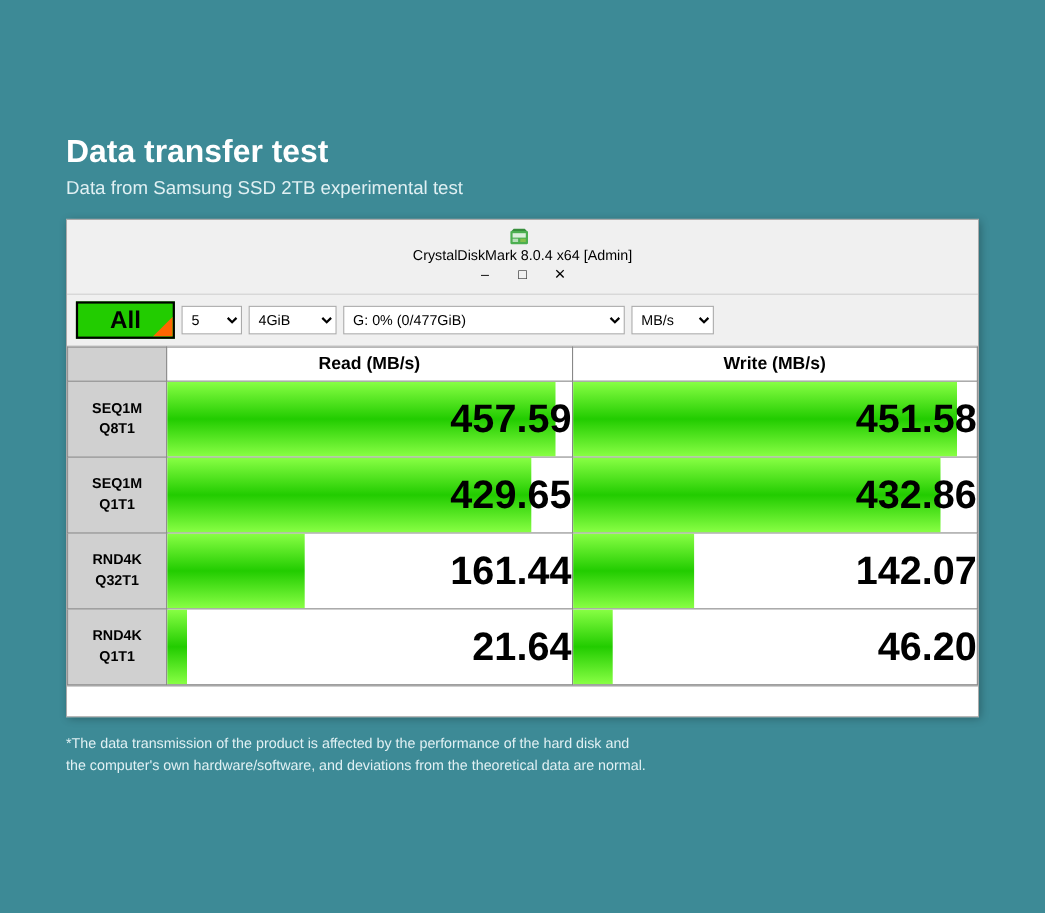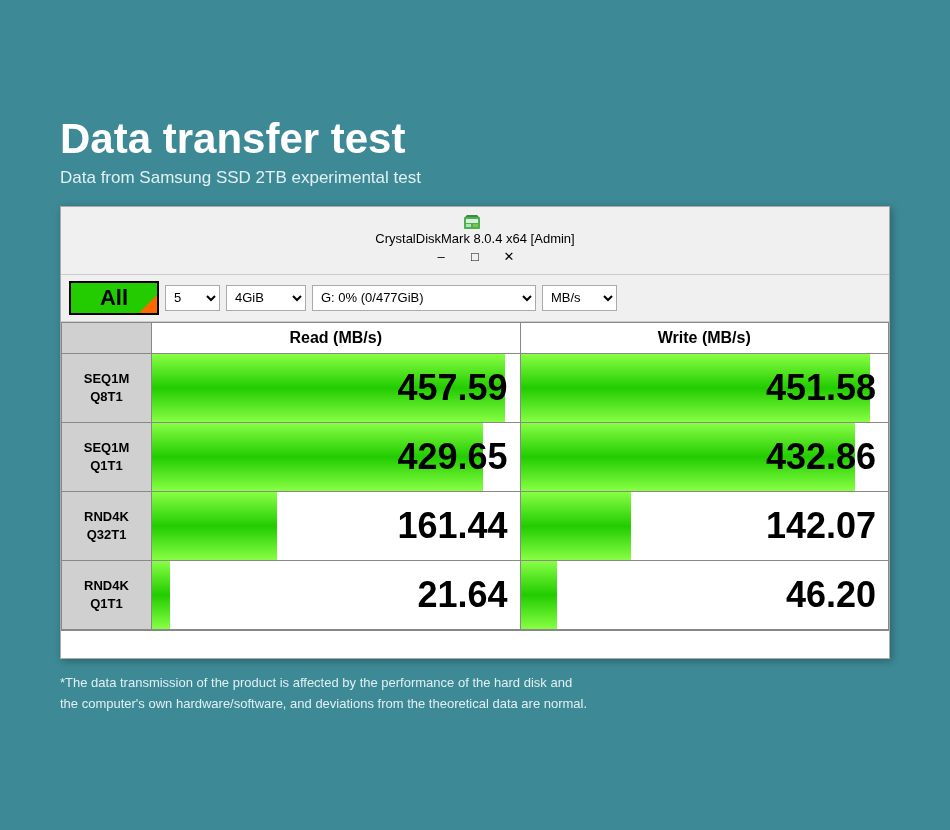--- a/index.html
+++ b/index.html
@@ -11,21 +11,21 @@
       display: flex;
       align-items: center;
       justify-content: center;
     }
     .outer-container {
       width: 870px;
       padding: 20px;
     }
     .page-title {
       color: #ffffff;
-      font-size: 42px;
+      font-size: 29px;
       font-weight: 800;
       margin-bottom: 6px;
       line-height: 1.1;
     }
     .page-subtitle {
       color: #e0f0f3;
       font-size: 17px;
       margin-bottom: 18px;
     }
     
@@ -130,21 +130,21 @@
     .select-box {
       height: 26px;
       font-size: 13px;
       border: 1px solid #aaa;
       background: #fff;
       padding: 0 4px;
       cursor: pointer;
     }
     .select-small { width: 55px; }
     .select-medium { width: 80px; }
-    .select-large { width: 224px; }
+    .select-large { width: 256px; }
     .select-unit { width: 75px; }
     
     .bench-table {
       width: 100%;
       border-collapse: collapse;
       background: #fff;
     }
     .bench-table th {
       font-size: 16px;
       font-weight: 800;
@@ -178,21 +178,20 @@
       top: 0;
       height: 100%;
       background: linear-gradient(to bottom, #88ff44 0%, #22cc00 50%, #88ff44 100%);
     }
     .value-text {
       position: relative;
       z-index: 2;
       font-size: 36px;
       font-weight: 900;
       text-align: right;
-      padding-right: 12px;
       line-height: 68px;
       color: #000;
     }
     .status-bar {
       background: #fff;
       border-top: 1px solid #888;
       height: 28px;
     }
     .footnote {
       color: #e0f0f3;

